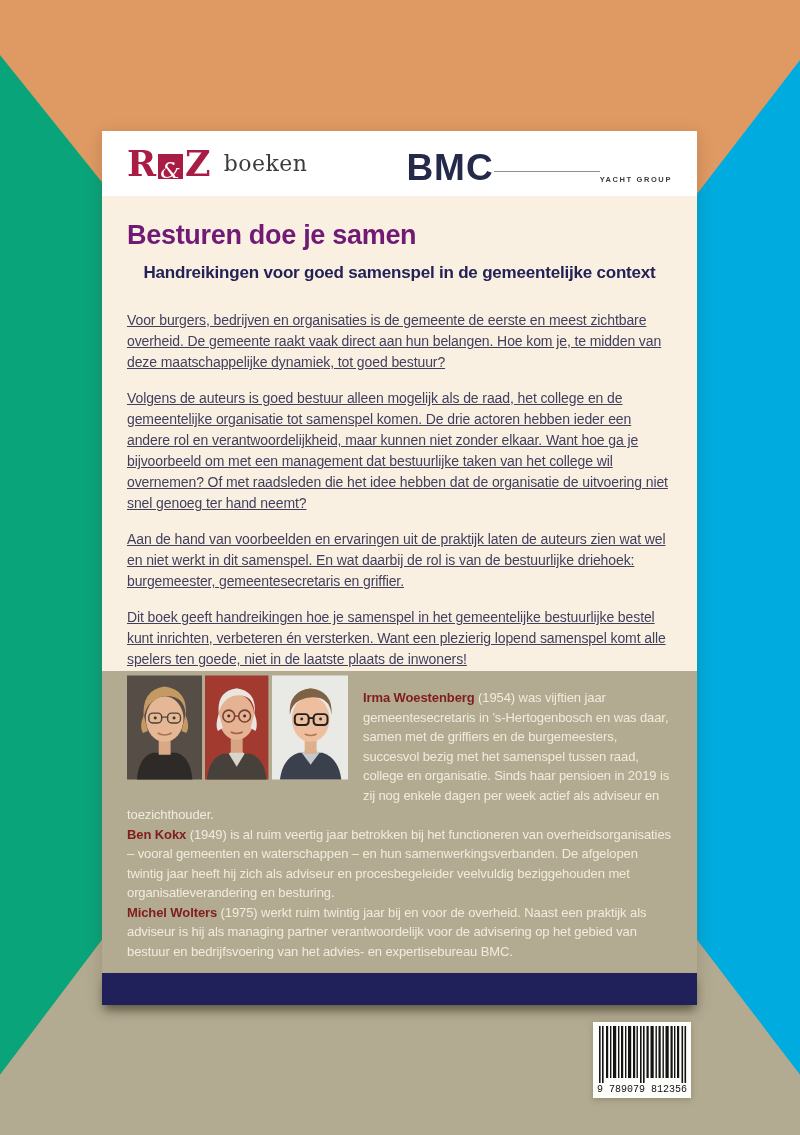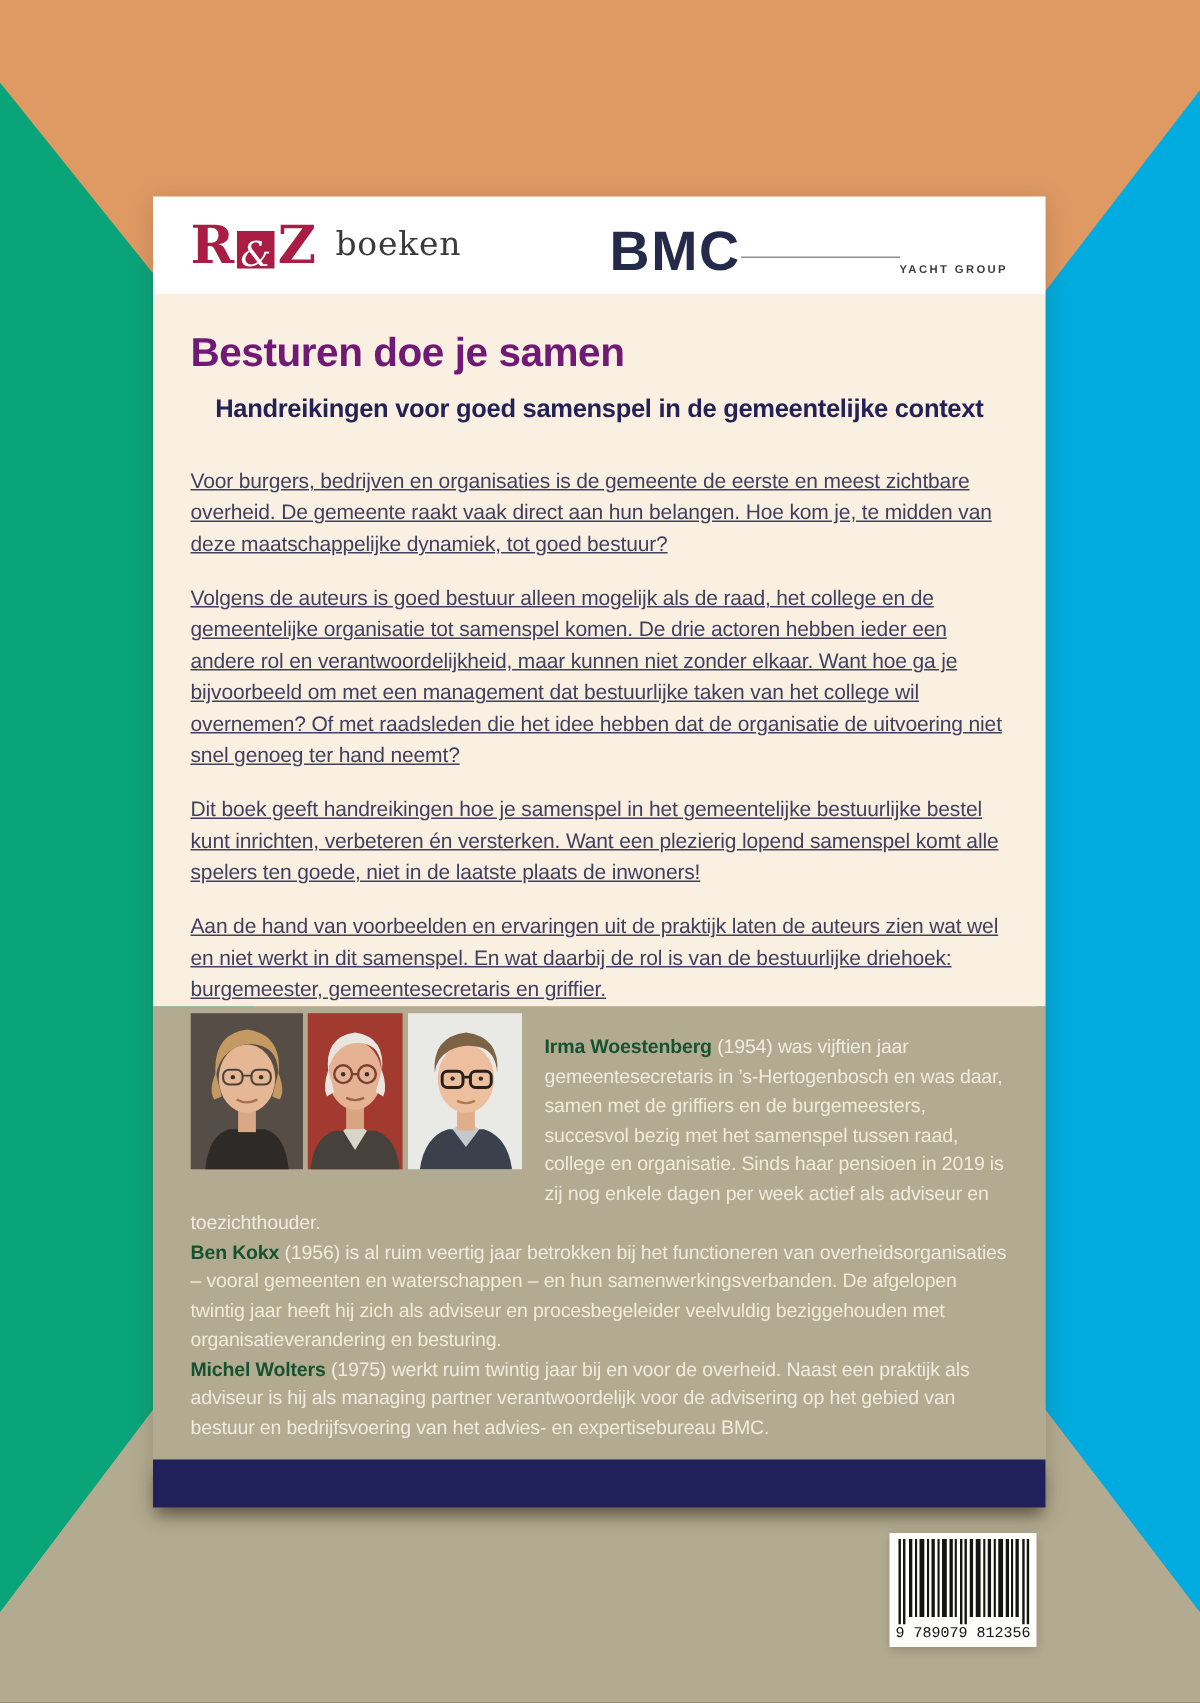--- a/index.html
+++ b/index.html
@@ -25,21 +25,21 @@
 
   .card-body{height:475px;background:#faf0e1;padding:24px 25px 0;box-sizing:border-box;overflow:hidden;}
   .book-title{margin:0 0 12px;font-size:27px;font-weight:700;color:#701a75;letter-spacing:-.3px;}
   .book-subtitle{margin:0 0 27px;font-size:17px;font-weight:700;color:#232156;letter-spacing:-.2px;text-align:center;}
   .card-body p{margin:0 0 15px;font-size:14px;line-height:21px;color:#413f5e;letter-spacing:-.1px;text-decoration:underline;}
 
   .authors{height:302px;background:#b2ab92;padding:2px 25px 0;box-sizing:border-box;overflow:hidden;color:#f1ebdc;}
   .photos{float:left;width:221px;height:105px;margin:2px 15px 6px 0;display:flex;gap:3px;}
   .photos svg{display:block;height:105px;}
   .bio{margin:15px 0 0;font-size:13px;line-height:19.5px;white-space:pre-line;letter-spacing:-.1px;}
-  .bio .b{font-weight:700;color:#14532d;}
+  .bio .b{font-weight:700;color:#7f1d1d;}
 
   .navy-bar{height:32px;background:#20215a;box-shadow:0 7px 10px -2px rgba(45,40,18,.55);}
 
   .barcode{position:absolute;left:593px;top:1022px;width:98px;height:76px;background:#fdfdfa;box-sizing:border-box;padding:4px 4px 2px;box-shadow:0 2px 6px rgba(60,50,25,.25);}
   .barcode svg{display:block;}
   .barcode-digits{display:flex;justify-content:space-between;align-items:center;font-family:"Liberation Mono",monospace;font-size:10px;color:#111;line-height:11px;margin-top:1px;}
 </style>
 </head>
 <body>
 
@@ -64,22 +64,22 @@
         <div class="bmc-rule"></div>
         <div class="bmc-sub">YACHT GROUP</div>
       </div>
     </div>
 
     <div class="card-body">
       <h1 class="book-title">Besturen doe je samen</h1>
       <h2 class="book-subtitle">Handreikingen voor goed samenspel in de gemeentelijke context</h2>
       <p>Voor burgers, bedrijven en organisaties is de gemeente de eerste en meest zichtbare overheid. De gemeente raakt vaak direct aan hun belangen. Hoe kom je, te midden van deze maatschappelijke dynamiek, tot goed bestuur?</p>
       <p>Volgens de auteurs is goed bestuur alleen mogelijk als de raad, het college en de gemeentelijke organisatie tot samenspel komen. De drie actoren hebben ieder een andere rol en verantwoordelijkheid, maar kunnen niet zonder elkaar. Want hoe ga je bijvoorbeeld om met een management dat bestuurlijke taken van het college wil overnemen? Of met raadsleden die het idee hebben dat de organisatie de uitvoering niet snel genoeg ter hand neemt?</p>
+      <p>Aan de hand van voorbeelden en ervaringen uit de praktijk laten de auteurs zien wat wel en niet werkt in dit samenspel. En wat daarbij de rol is van de bestuurlijke driehoek: burgemeester, gemeentesecretaris en griffier.</p>
       <p>Dit boek geeft handreikingen hoe je samenspel in het gemeentelijke bestuurlijke bestel kunt inrichten, verbeteren én versterken. Want een plezierig lopend samenspel komt alle spelers ten goede, niet in de laatste plaats de inwoners!</p>
-      <p>Aan de hand van voorbeelden en ervaringen uit de praktijk laten de auteurs zien wat wel en niet werkt in dit samenspel. En wat daarbij de rol is van de bestuurlijke driehoek: burgemeester, gemeentesecretaris en griffier.</p>
     </div>
 
     <div class="authors">
       <div class="photos">
 
         <svg width="76" height="105" viewBox="0 0 76 105">
           <rect width="76" height="105" fill="#564e46"></rect>
           <path d="M10 105 Q12 82 26 78 L50 78 Q64 82 66 105 Z" fill="#2d2a28"></path>
           <rect x="32" y="62" width="12" height="18" fill="#d9a887"></rect>
           <ellipse cx="38" cy="44" rx="19" ry="23" fill="#e6b795"></ellipse>
@@ -120,21 +120,21 @@
           <path d="M18 40 Q16 16 39 13 Q62 16 60 40 Q59 26 49 23 Q38 20 28 25 Q19 30 18 40 Z" fill="#7d6245"></path>
           <rect x="23" y="39" width="14" height="11" rx="3.5" fill="none" stroke="#24201e" stroke-width="2"></rect>
           <rect x="42" y="39" width="14" height="11" rx="3.5" fill="none" stroke="#24201e" stroke-width="2"></rect>
           <line x1="37" y1="43" x2="42" y2="43" stroke="#24201e" stroke-width="1.8"></line>
           <circle cx="30" cy="44" r="1.5" fill="#32302e"></circle>
           <circle cx="49" cy="44" r="1.5" fill="#32302e"></circle>
           <path d="M33 59 Q39 62 45 59" fill="none" stroke="#b07a55" stroke-width="1.6"></path>
         </svg>
       </div>
       <p class="bio"><span class="b">Irma Woestenberg</span><span> (1954) was vijftien jaar gemeentesecretaris in ’s-Hertogenbosch en was daar, samen met de griffiers en de burgemeesters, succesvol bezig met het samenspel tussen raad, college en organisatie. Sinds haar pensioen in 2019 is zij nog enkele dagen per week actief als adviseur en toezichthouder.
-</span><span class="b">Ben Kokx</span><span> (1956) is al ruim veertig jaar betrokken bij het functioneren van overheidsorganisaties – vooral gemeenten en waterschappen – en hun samenwerkingsverbanden. De afgelopen twintig jaar heeft hij zich als adviseur en procesbegeleider veelvuldig beziggehouden met organisatieverandering en besturing.
+</span><span class="b">Ben Kokx</span><span> (1949) is al ruim veertig jaar betrokken bij het functioneren van overheidsorganisaties – vooral gemeenten en waterschappen – en hun samenwerkingsverbanden. De afgelopen twintig jaar heeft hij zich als adviseur en procesbegeleider veelvuldig beziggehouden met organisatieverandering en besturing.
 </span><span class="b">Michel Wolters</span><span> (1975) werkt ruim twintig jaar bij en voor de overheid. Naast een praktijk als adviseur is hij als managing partner verantwoordelijk voor de advisering op het gebied van bestuur en bedrijfsvoering van het advies- en expertisebureau BMC.</span></p>
     </div>
 
     <div class="navy-bar"></div>
   </div>
 
   <div class="barcode">
     <svg width="90" height="57" viewBox="0 0 90 57">
       <g fill="#141414">
         <rect x="2" y="0" width="1.6" height="57"></rect>

